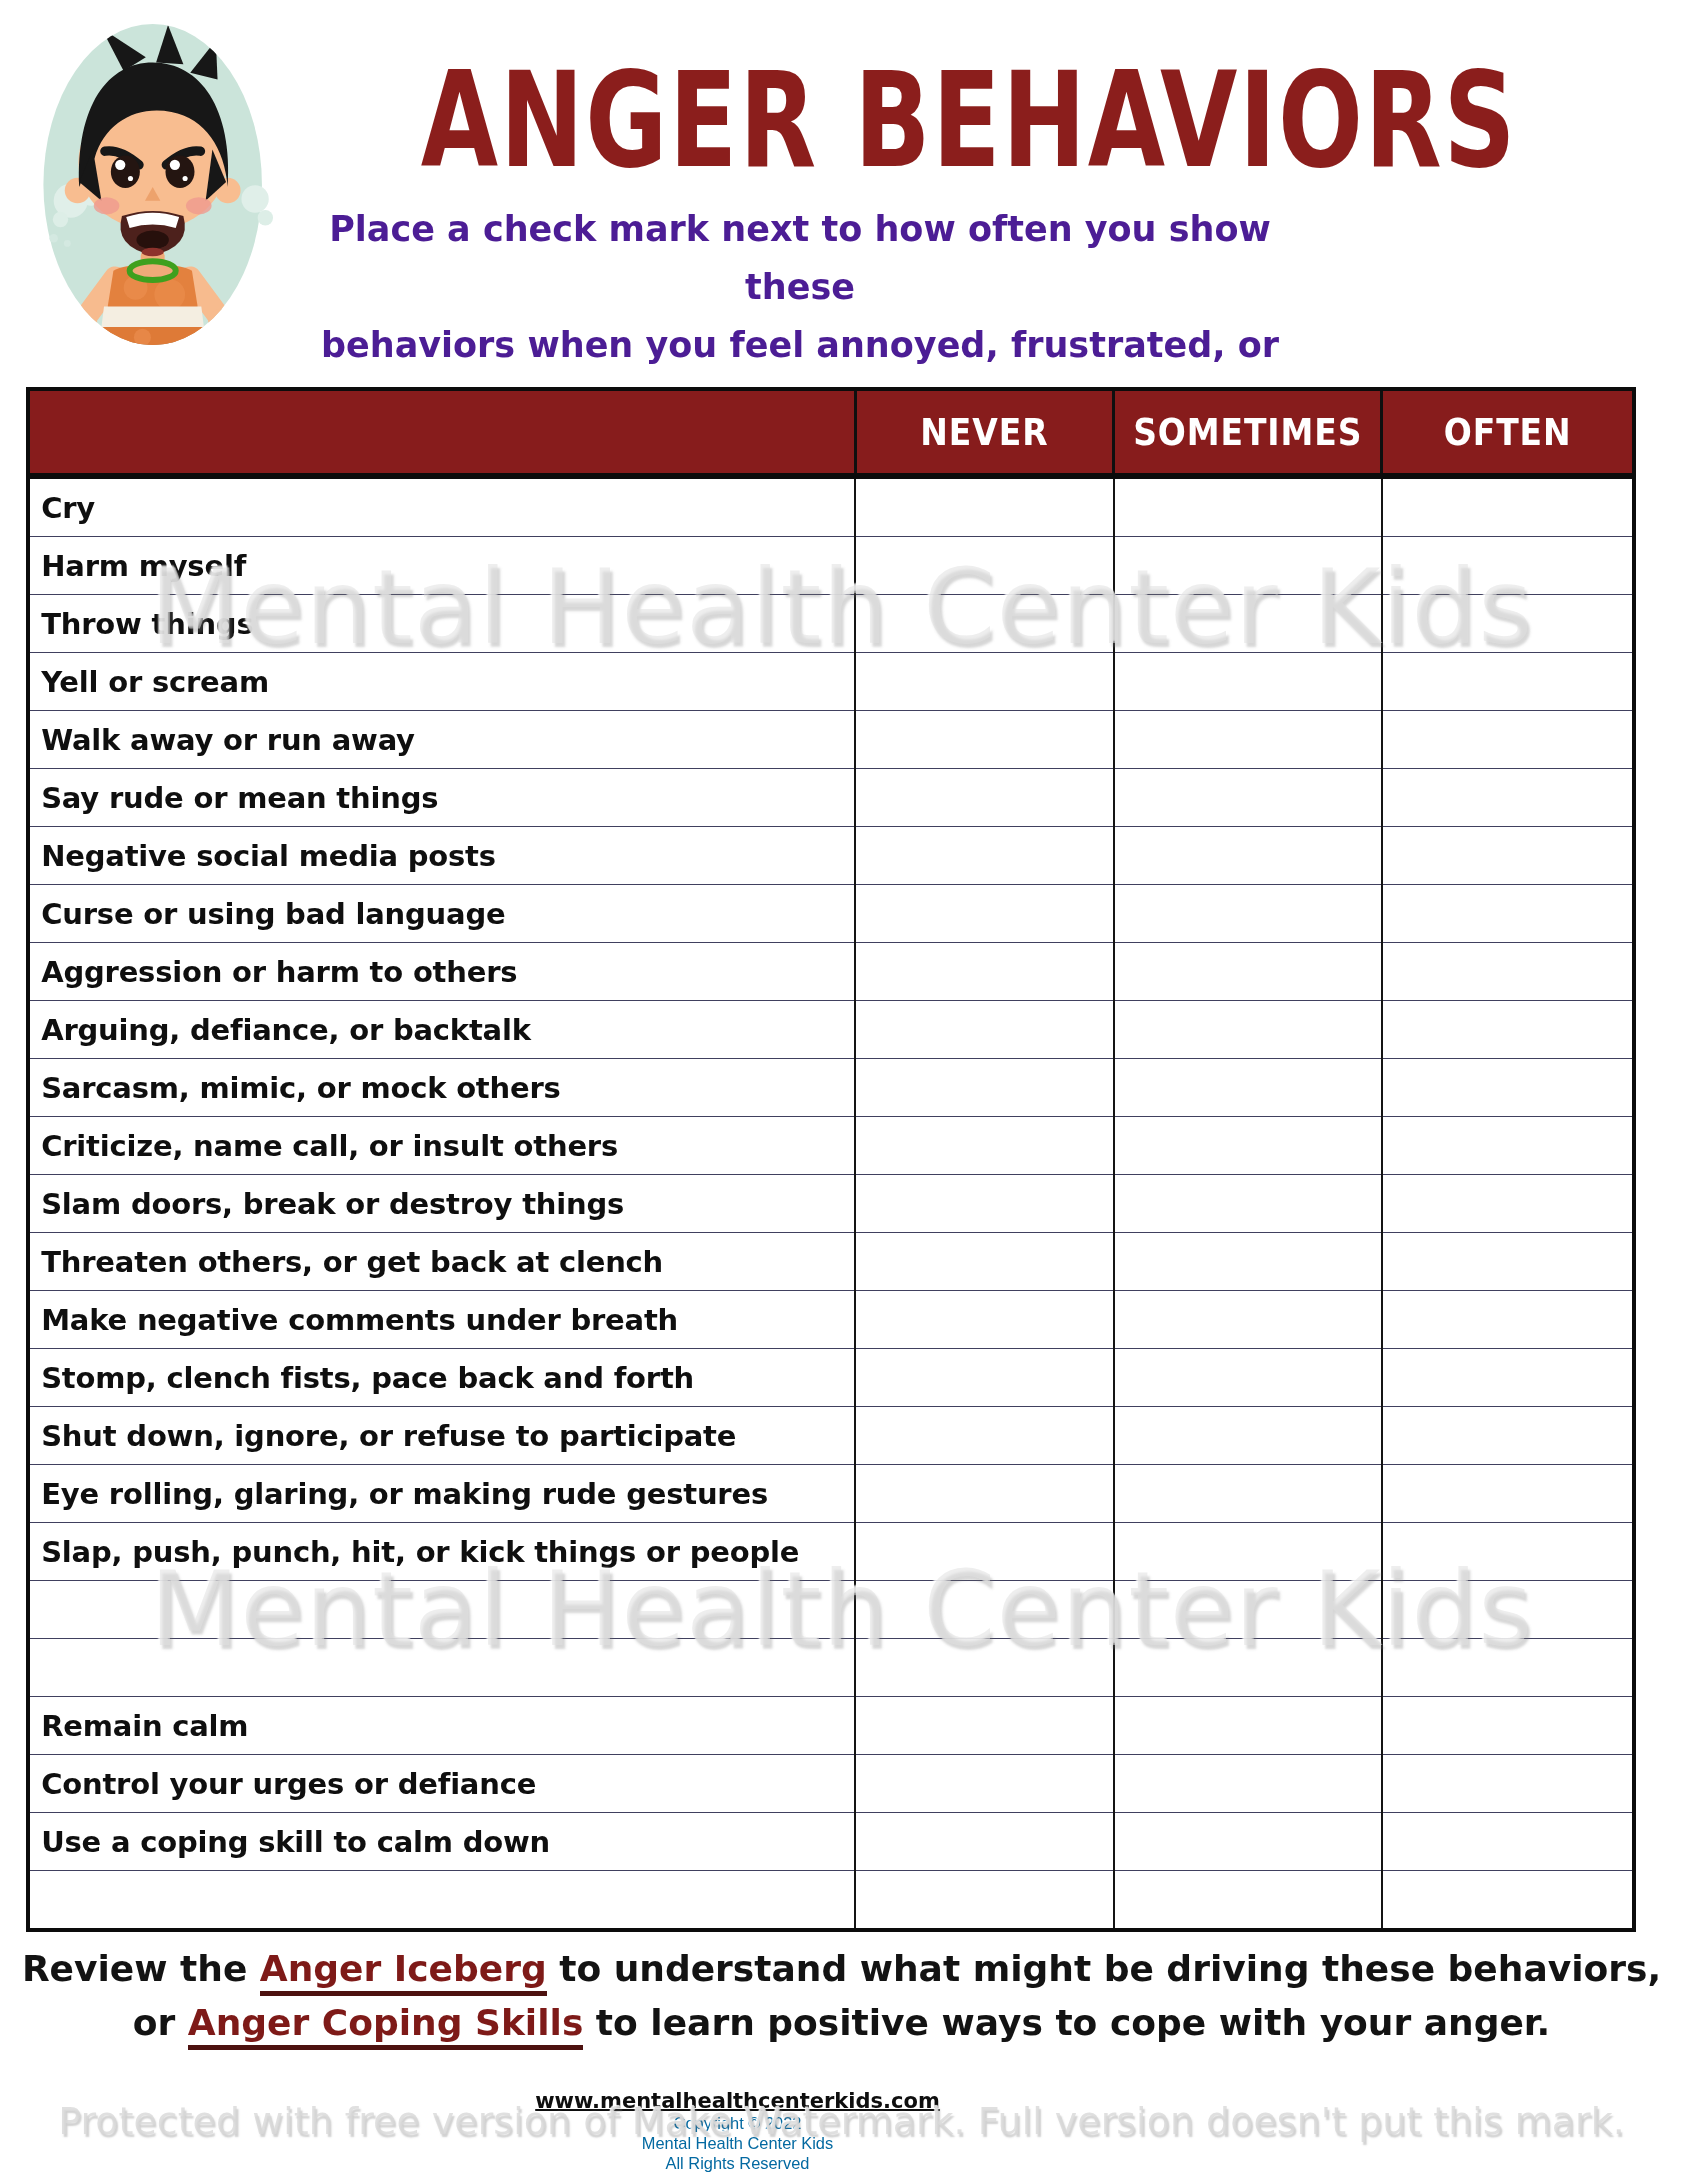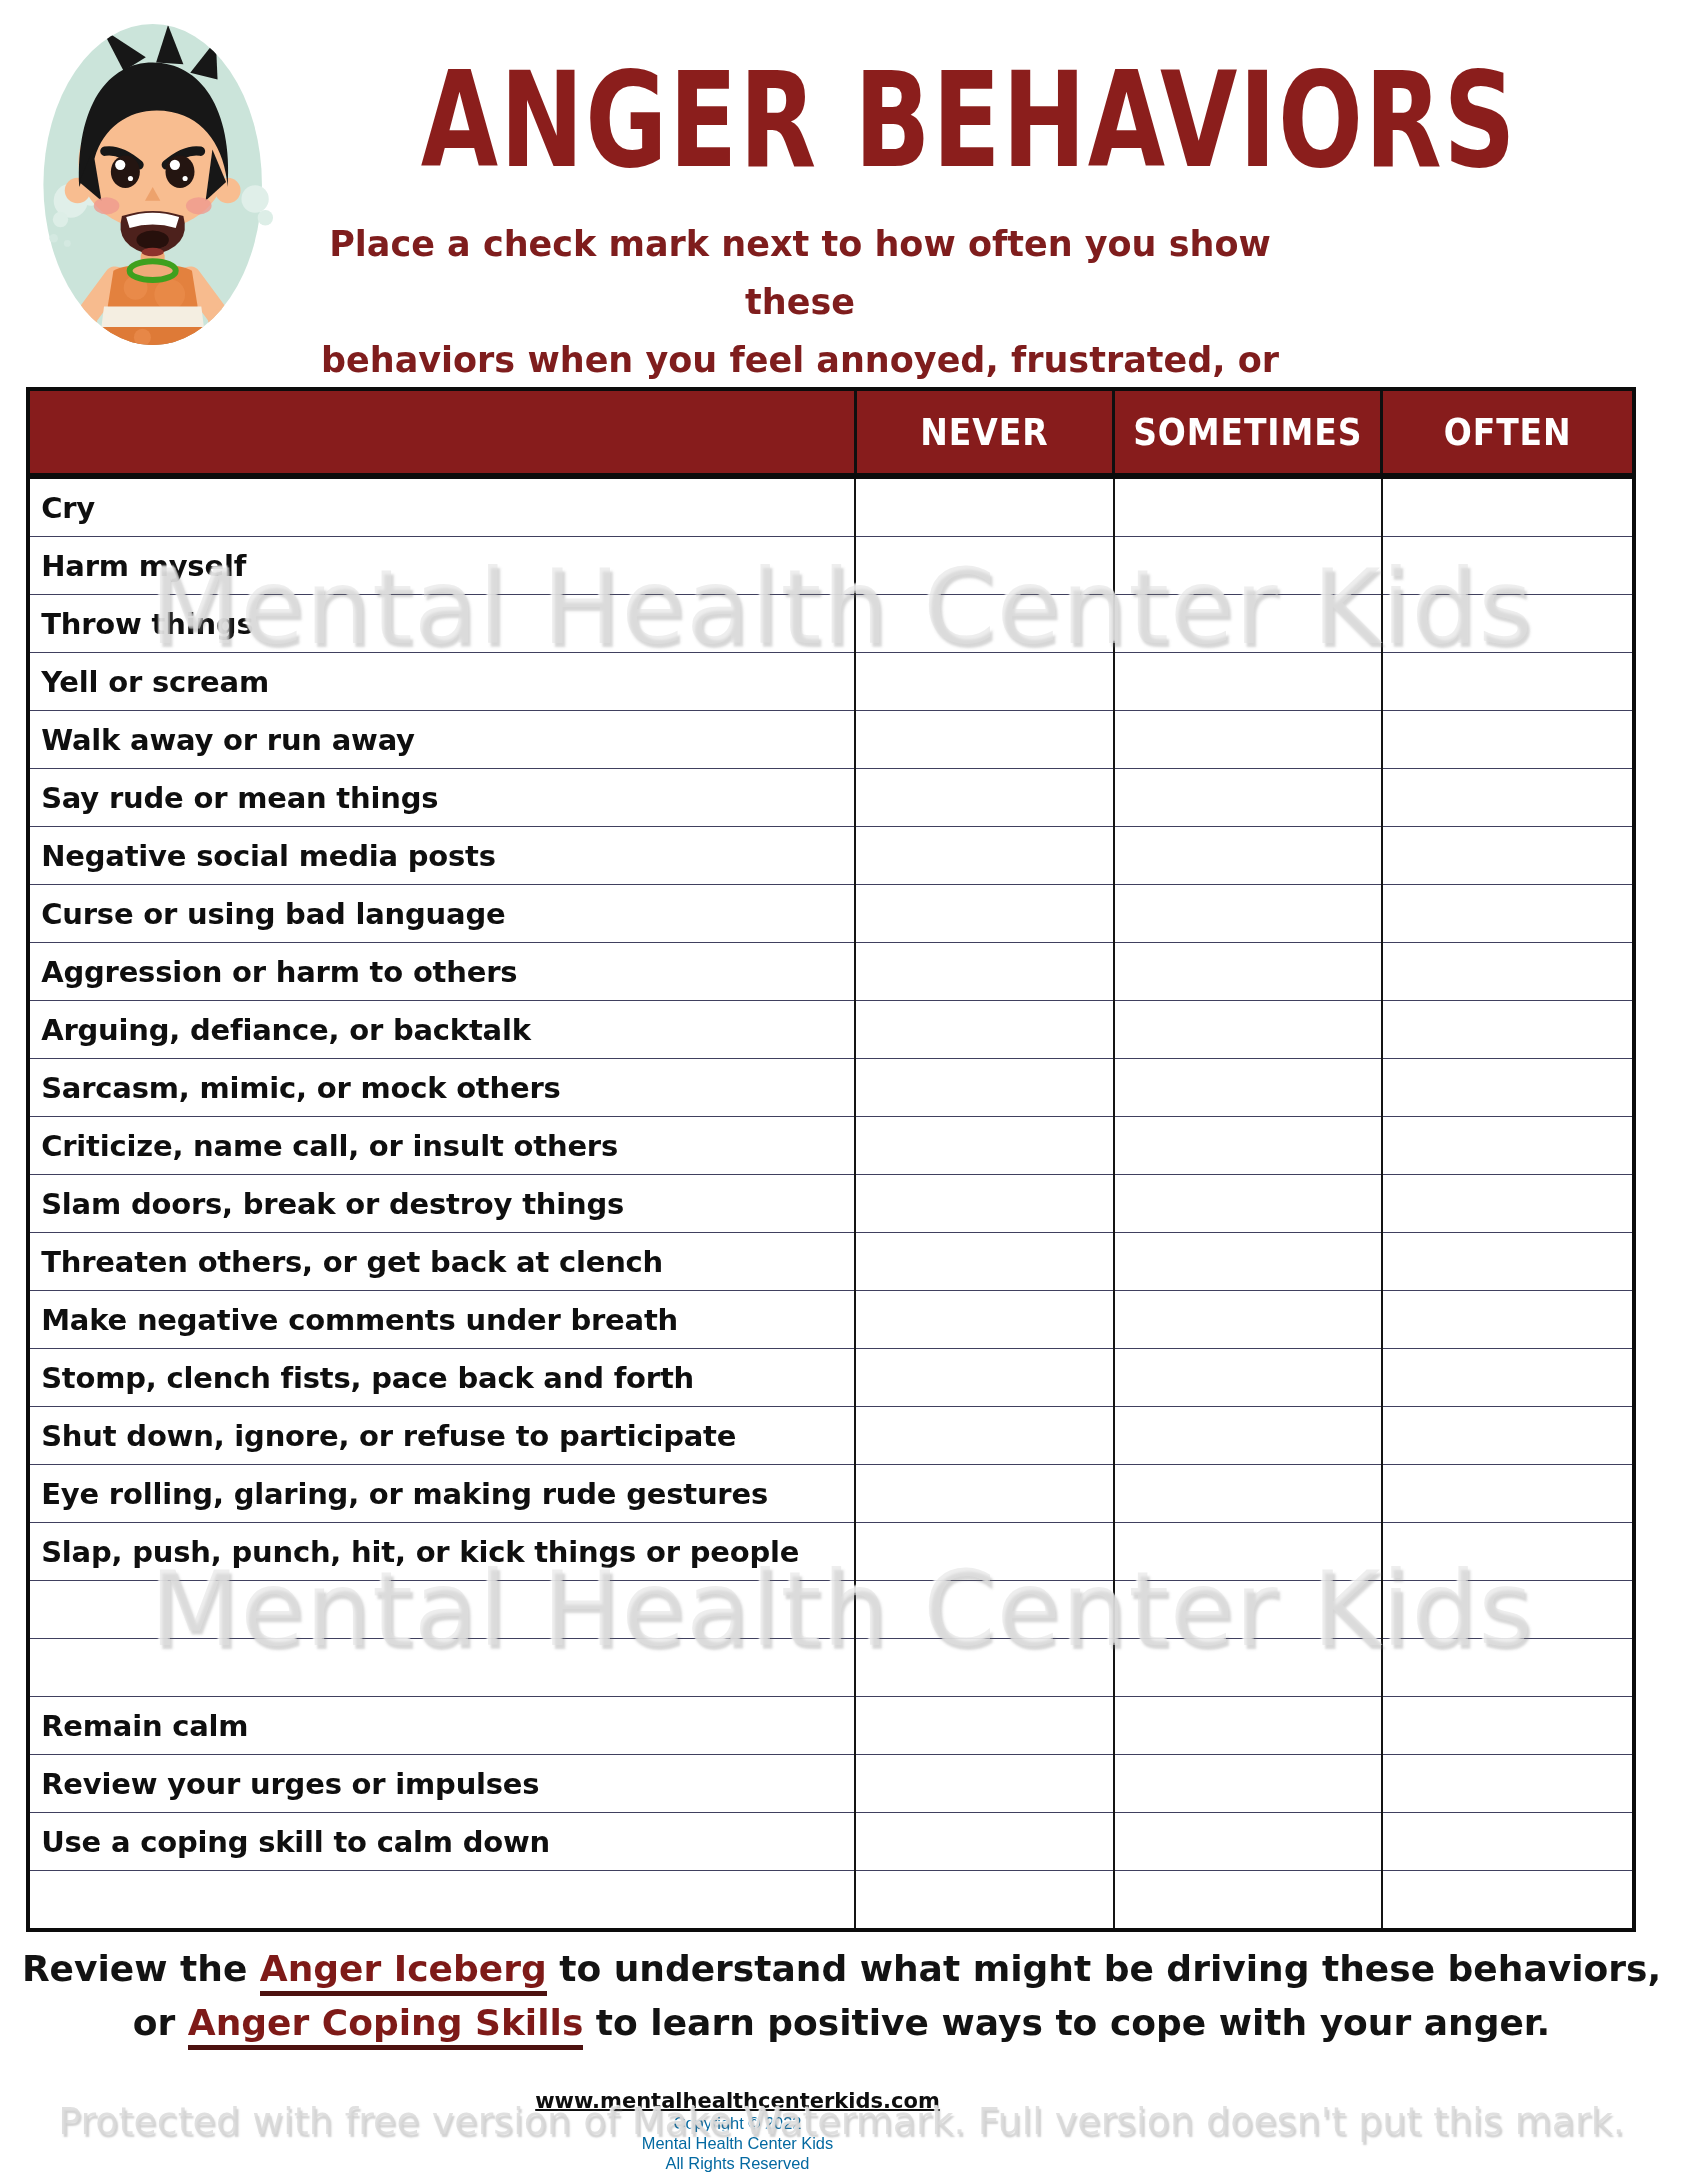--- a/index.html
+++ b/index.html
@@ -4,22 +4,22 @@
 <style>
   html,body{margin:0;padding:0;background:#ffffff;}
   body{width:1683px;height:2177px;position:relative;font-family:"DejaVu Sans",sans-serif;}
   .page{position:absolute;inset:0;overflow:hidden;background:#fff;}
 
   
   .avatar{position:absolute;left:40px;top:21px;width:239px;height:327px;}
   .title{position:absolute;left:355px;top:43px;width:1228px;margin:0;text-align:center;}
   .title-inner{display:inline-block;font-size:100px;font-weight:800;color:var(--maroon,#8b1e1c);
     letter-spacing:1.7px;transform:scaleY(1.32);transform-origin:top center;white-space:nowrap;}
-  .subtitle{position:absolute;left:277px;top:215px;width:1046px;text-align:center;
-    font-size:35px;font-weight:700;color:#7f1d1d;line-height:58px;}
+  .subtitle{position:absolute;left:277px;top:200px;width:1046px;text-align:center;
+    font-size:35px;font-weight:700;color:#4c1d95;line-height:58px;}
 
   
   .grid{position:absolute;left:26px;top:387px;width:1610px;border-collapse:collapse;
     table-layout:fixed;border:4.3px solid #0c0c0c;z-index:1;}
   .grid th{height:80px;background:var(--header_bg,#871c1c);border:3.5px solid #0f0f0f;
     border-bottom:6px solid #0c0c0c;text-align:center;vertical-align:middle;}
   .grid th .hd{color:#ffffff;font-size:33px;font-weight:700;letter-spacing:0.9px;
     display:inline-block;transform:scaleY(1.12);}
   .grid td{height:55px;border-right:2.6px solid #141414;border-bottom:1.7px solid #40405e;
     vertical-align:middle;background:transparent;}
@@ -278,21 +278,21 @@
           <td></td>
           <td></td>
         </tr>
         <tr>
           <td class="desc">Remain calm</td>
           <td></td>
           <td></td>
           <td></td>
         </tr>
         <tr>
-          <td class="desc">Review your urges or impulses</td>
+          <td class="desc">Control your urges or defiance</td>
           <td></td>
           <td></td>
           <td></td>
         </tr>
         <tr>
           <td class="desc">Use a coping skill to calm down</td>
           <td></td>
           <td></td>
           <td></td>
         </tr>

